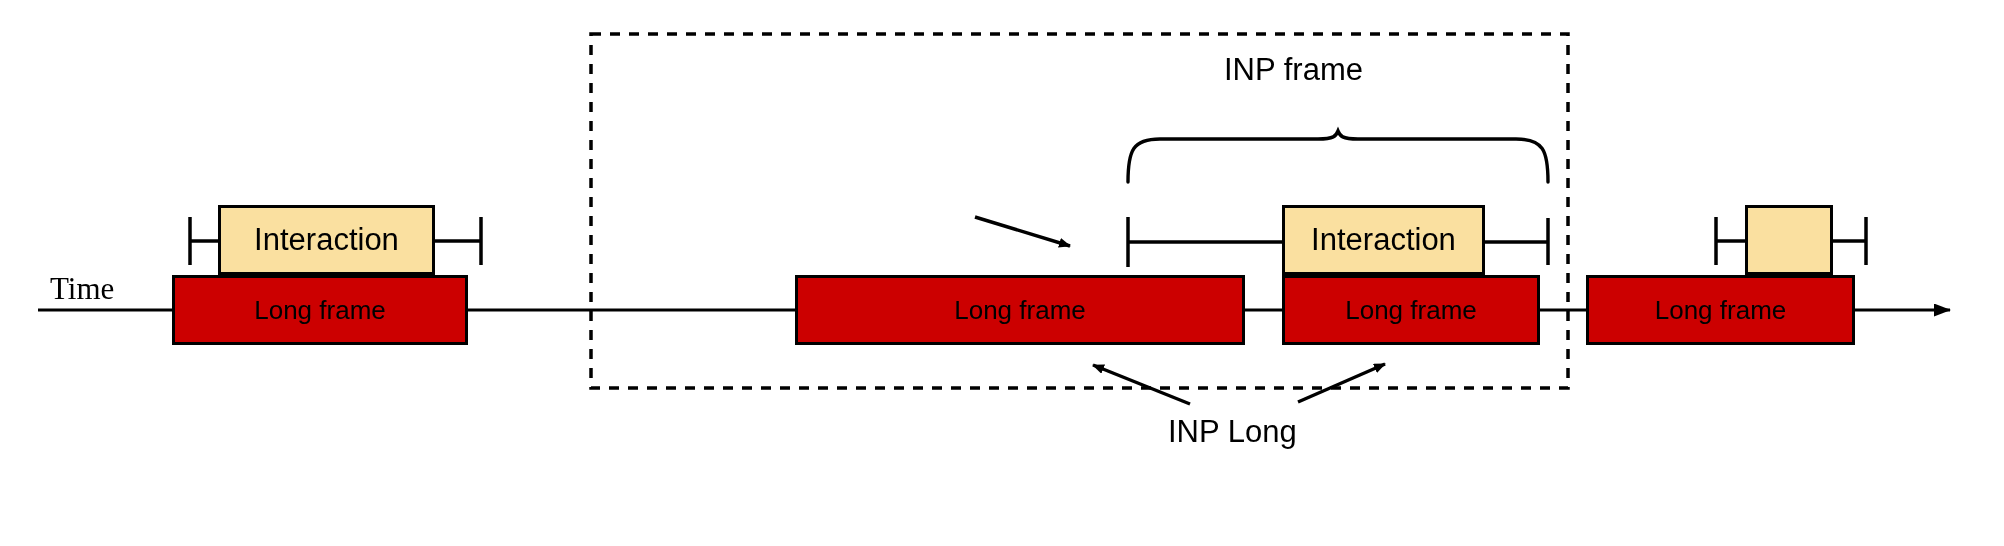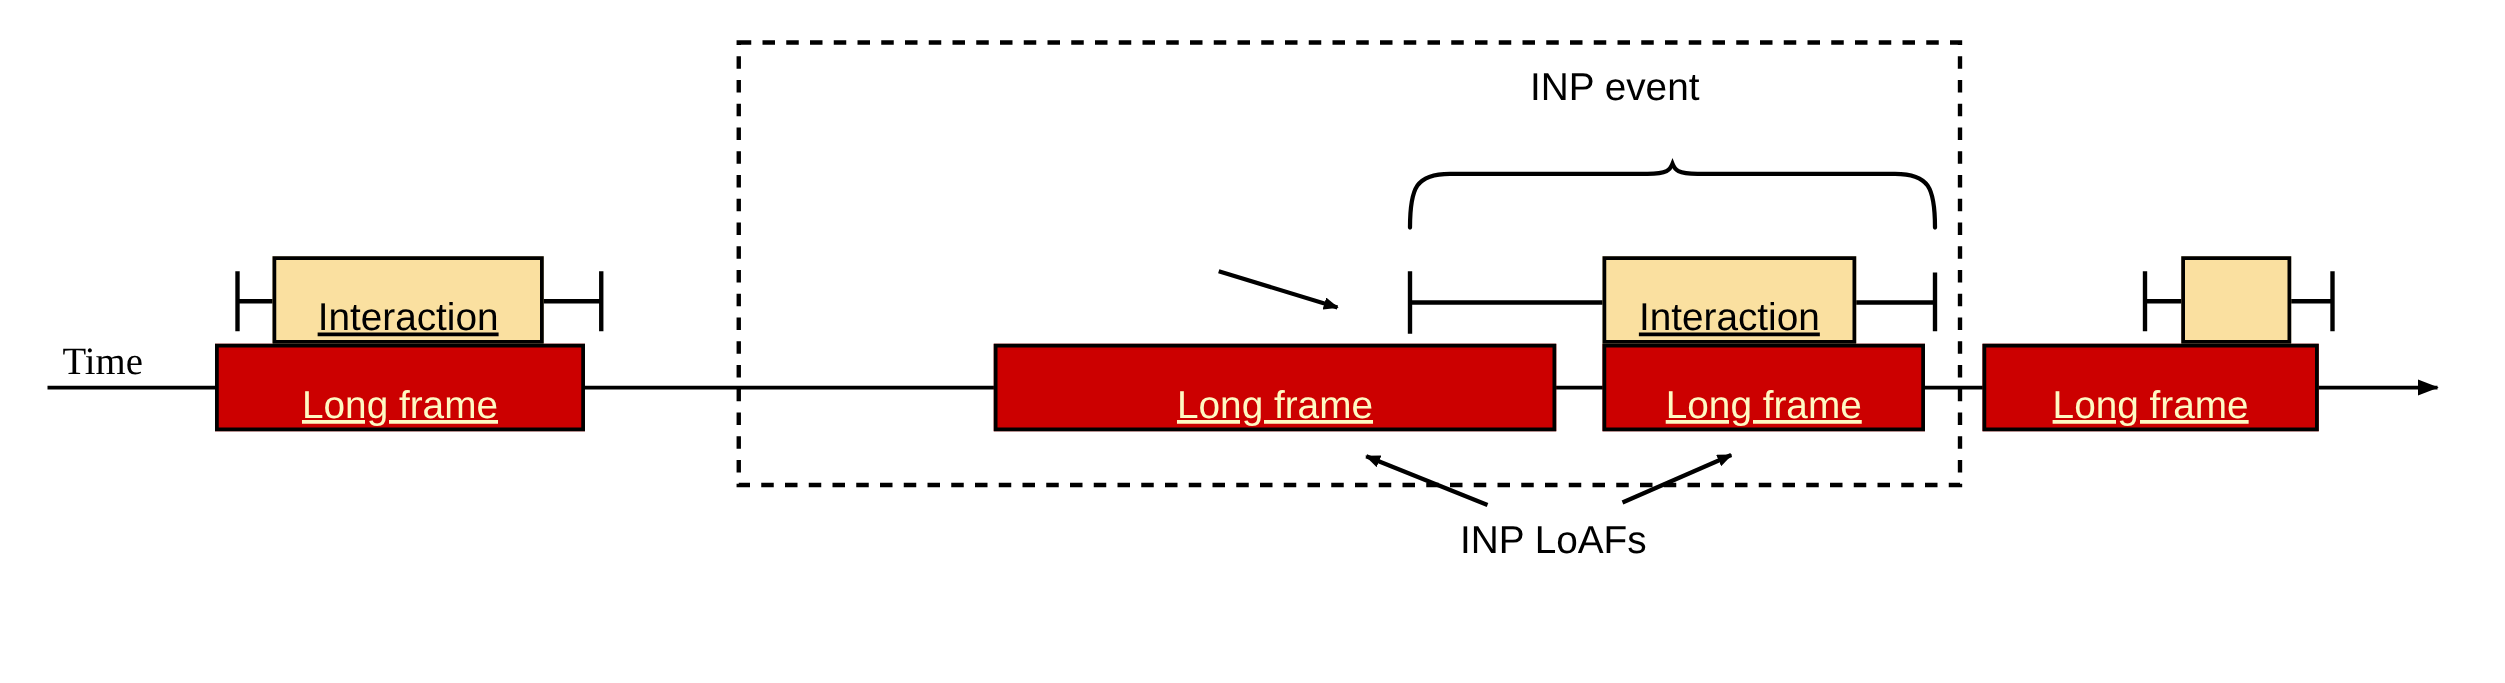--- a/index.html
+++ b/index.html
@@ -1,24 +1,24 @@
 <!DOCTYPE html>
 <html><head>
 <meta charset="utf-8">
 <style>
   html,body{margin:0;padding:0;background:#ffffff;}
   #stage{position:relative;width:2004px;height:546px;background:#ffffff;
          font-family:"Liberation Sans", sans-serif;overflow:hidden;}
   #stage svg{position:absolute;left:0;top:0;width:2004px;height:546px;}
   .lbl{position:absolute;white-space:nowrap;}
-  .frame-label{color:#fef9c3;font-size:31px;}
+  .frame-label{color:#000000;font-size:26px;}
   .inter-label{color:#000000;font-size:31px;}
   .ann{color:#000000;font-size:31px;}
   .time-label{color:#000000;font-size:31px;font-family:Liberation Serif, serif;}
-  .ctr{display:flex;align-items:flex-end;justify-content:center;text-decoration:underline;}
+  .ctr{display:flex;align-items:center;justify-content:center;}
 </style>
 </head>
 <body>
 
 <div id="stage">
 
   <svg viewBox="0 0 2004 546">
     <defs>
       <marker id="arrowSolid" markerWidth="12" markerHeight="10" refX="11" refY="5" orient="auto" markerUnits="userSpaceOnUse">
         <path d="M0,0 L12,5 L0,10 z" fill="#000000"></path>
@@ -87,18 +87,18 @@
   </div>
 
   <div class="lbl ctr inter-label" style="left:1282px;top:205px;width:203px;height:70px;background:#fae0a0;border:3px solid #000;box-sizing:border-box;">
     <span>Interaction</span>
   </div>
 
   <div class="lbl ctr inter-label" style="left:1745px;top:205px;width:88px;height:70px;background:#fae0a0;border:3px solid #000;box-sizing:border-box;">
     <span></span>
   </div>
 
-  <div class="lbl ann" style="left:1224px;top:52px;">INP event</div>
+  <div class="lbl ann" style="left:1224px;top:52px;">INP frame</div>
 
 
-  <div class="lbl ann" style="left:1168px;top:414px;">INP LoAFs</div>
+  <div class="lbl ann" style="left:1168px;top:414px;">INP Long</div>
 
 </div>
 
 </body></html>

